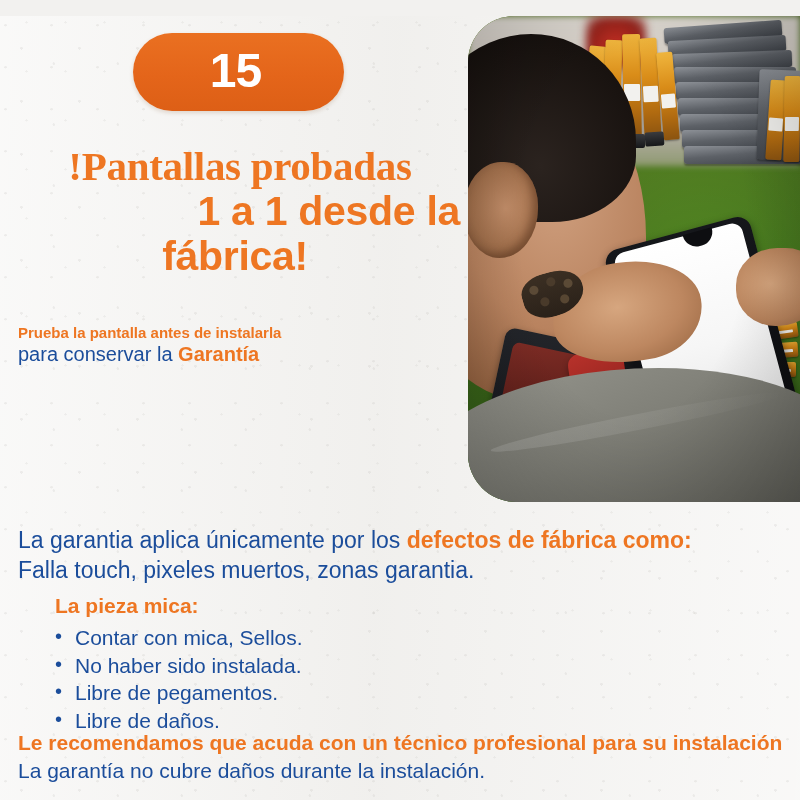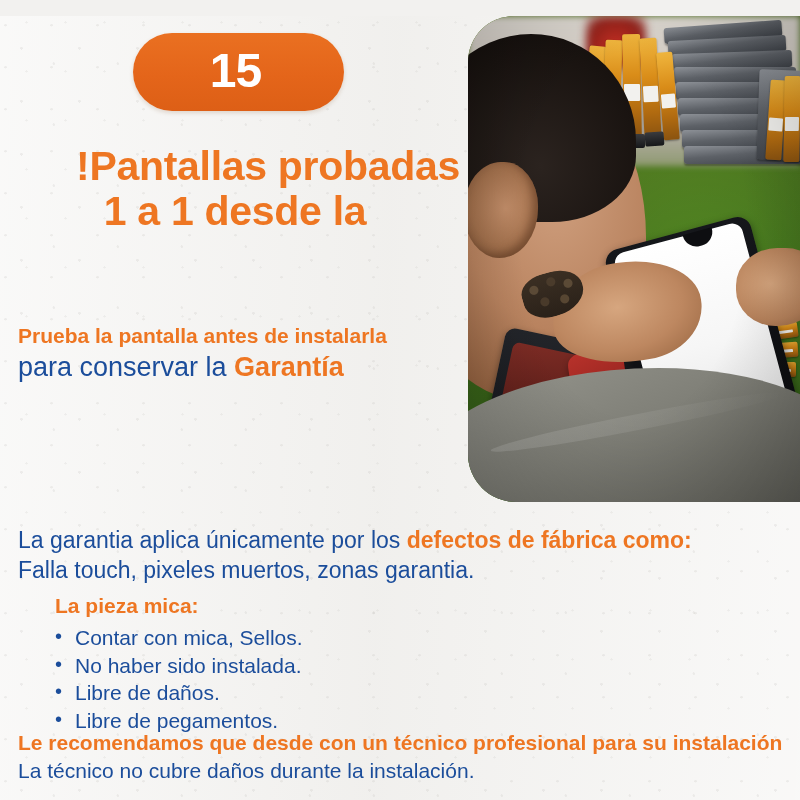--- a/index.html
+++ b/index.html
@@ -242,42 +242,42 @@
     position: absolute;
     left: 10px;
     top: 128px;
     width: 450px;
     color: #ee7622;
     font-size: 41px;
     font-weight: bold;
     line-height: 1.1;
     letter-spacing: -0.3px;
   }
-  #headline .l1 { display: block; text-align: right; padding-left: 10px; }
-  #headline .l2 { display: block; text-align: center; }
+  #headline .l1 { display: block; text-align: center; padding-left: 10px; font-family: Liberation Serif, serif; }
+  #headline .l2 { display: block; text-align: right; }
   #headline .l3 { display: block; text-align: center; }
 
   
   #subhead {
     position: absolute;
     left: 18px;
     top: 307px;
     width: 440px;
     line-height: 1.28;
   }
   #subhead .s1 {
     display: block;
     color: #ee7622;
-    font-size: 21px;
+    font-size: 15px;
     font-weight: bold;
   }
   #subhead .s2 {
     display: block;
     color: #1b4d9b;
-    font-size: 27px;
+    font-size: 20px;
     font-weight: normal;
   }
   #subhead .s2 b {
     color: #ee7622;
     font-weight: bold;
   }
 
   
   #body-intro {
     position: absolute;
@@ -409,38 +409,39 @@
     <div class="ph-layer hand-b"></div>
 
     <div class="ph-layer sleeve"></div>
     <div class="ph-layer sleeve-fold"></div>
     <div class="ph-layer vignette"></div>
   </div>
 
   <div id="headline">
     <span class="l1">!Pantallas probadas</span>
     <span class="l2">1 a 1 desde la</span>
+    <span class="l3">fábrica!</span>
   </div>
 
   <div id="subhead">
     <span class="s1">Prueba la pantalla antes de instalarla</span>
     <span class="s2"><span>para conservar la </span><b>Garantía</b></span>
   </div>
 
   <div id="body-intro">
     <span>La garantia aplica únicamente por los </span><b>defectos de fábrica como:</b>
     <span class="row2">Falla touch, pixeles muertos, zonas garantia.</span>
   </div>
 
   <div id="piece-heading">La pieza mica:</div>
 
   <ul id="bullets">
     <li>Contar con mica, Sellos.</li>
     <li>No haber sido instalada.</li>
+    <li>Libre de pegamentos.</li>
     <li>Libre de daños.</li>
-    <li>Libre de pegamentos.</li>
   </ul>
 
   <div id="footer">
-    <span class="f-strong">Le recomendamos que desde con un técnico profesional para su instalación</span><span class="f-normal">  La técnico no cubre daños durante la instalación.</span>
+    <span class="f-strong">Le recomendamos que acuda con un técnico profesional para su instalación</span><span class="f-normal">  La garantía no cubre daños durante la instalación.</span>
   </div>
 
 </div>
 
 </body></html>

